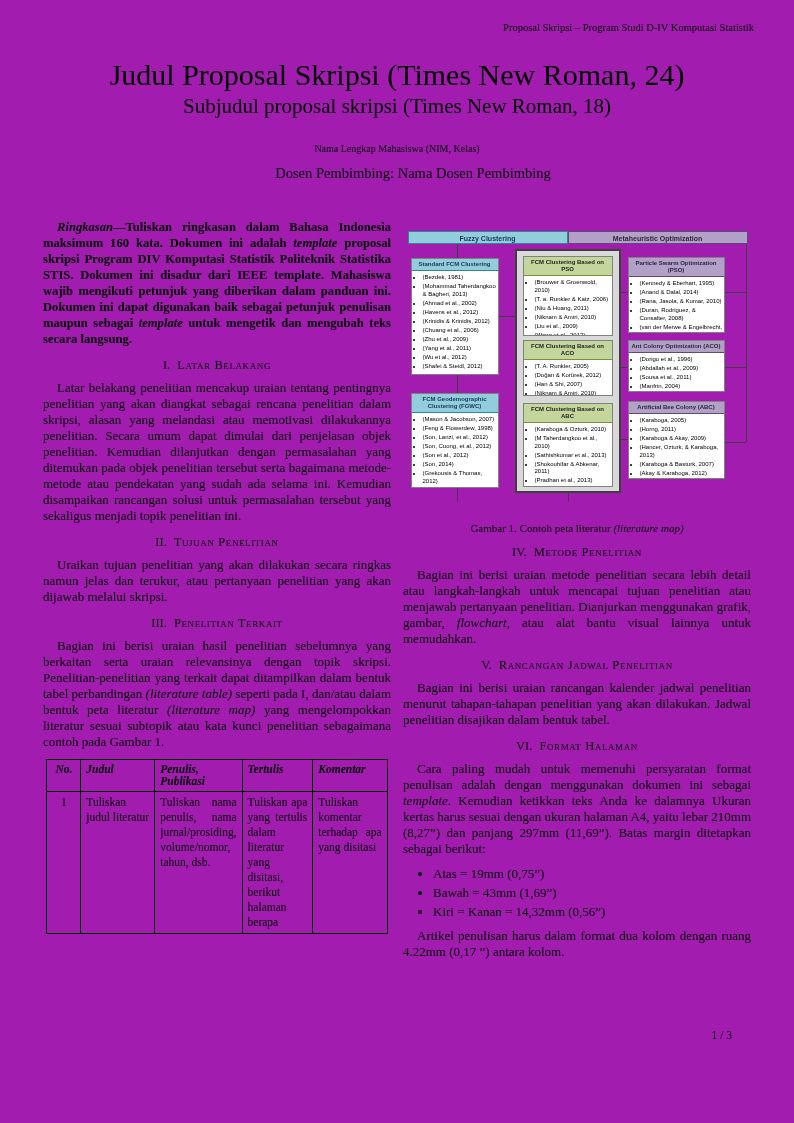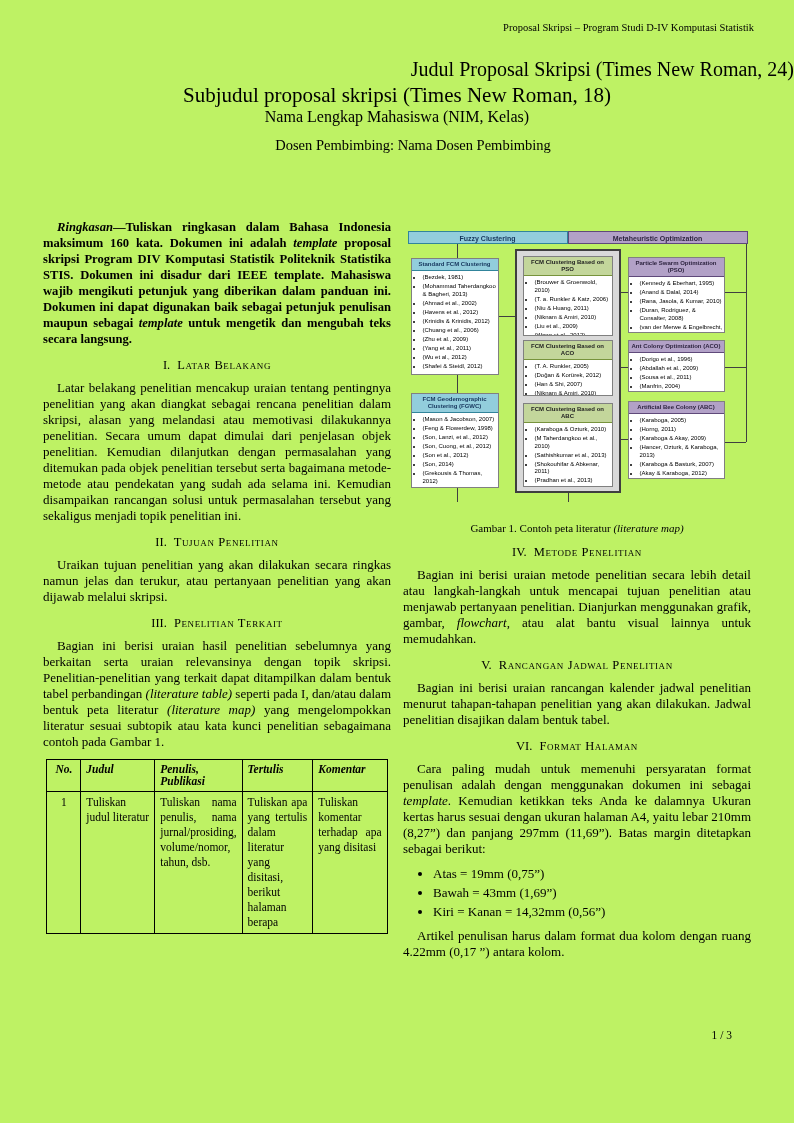--- a/index.html
+++ b/index.html
@@ -1,24 +1,24 @@
 <!DOCTYPE html>
 <html><head>
 <meta charset="utf-8">
 <style>
   html,body { margin:0; padding:0; background:#ffffff; }
   .page {
-    position:relative; width:794px; height:1123px; background:#bef264;
+    position:relative; width:794px; height:1123px; background:#a21caf;
     font-family:"Liberation Serif", serif; color:#000; overflow:hidden;
   }
   .running-header { position:absolute; top:22px; right:40px; font-size:10.5px; }
   .title-block { position:absolute; top:58px; left:0; right:0; text-align:center; }
-  .doc-title { font-size:20px; line-height:1.1;text-align:right; }
+  .doc-title { font-size:30px; line-height:1.1; }
   .doc-subtitle { font-size:21px; margin-top:3px; }
-  .doc-author { font-size:16px; }
+  .doc-author { font-size:10px; margin-top:24px; }
   .doc-advisor { font-size:14.5px; margin-top:11px;padding-left:32px; }
 
   .columns { position:absolute; top:219px; left:43px; width:708px; display:flex; gap:12px;justify-content:center; }
   .col { width:348px; }
 
   p { margin:0; }
   .abs { font-weight:bold; font-size:12.6px; line-height:16px; text-align:justify; text-indent:14px; }
   .kw { margin-top:3px; }
   .body { font-size:13px; line-height:16px; text-align:justify; text-indent:14px; }
   .st-i { font-style:italic; }

